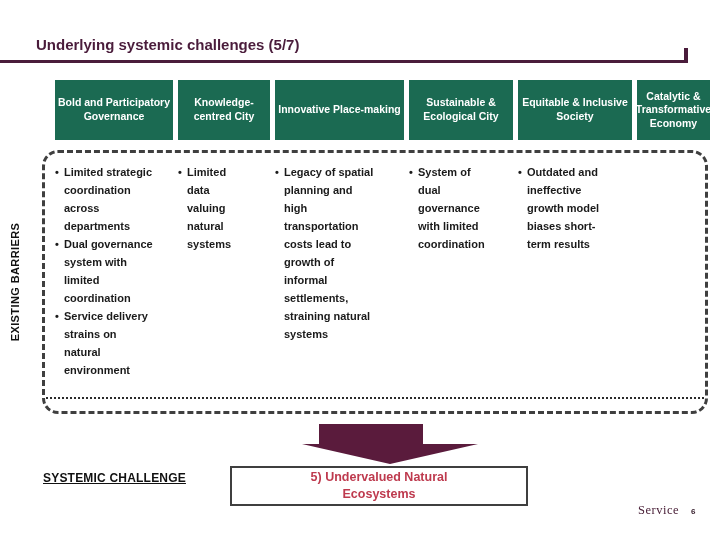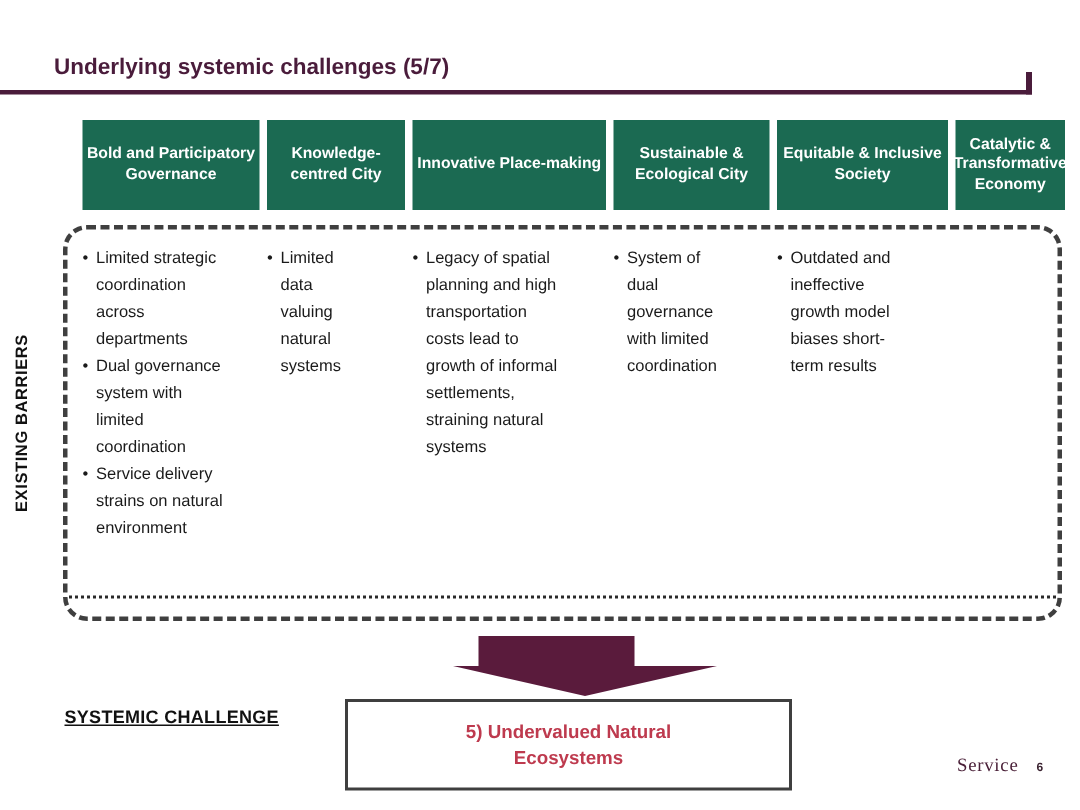--- a/index.html
+++ b/index.html
@@ -61,21 +61,21 @@
   }
   .bullets-grid {
     position: absolute; left: 55px; top: 163px;
     display: grid;
     grid-template-columns: 118px 92px 129px 104px 114px 73px;
     column-gap: 5px;
   }
   .bullets-grid ul { list-style: none; }
   .bullets-grid li {
     position: relative; padding-left: 9px;
-    font-size: 11px; font-weight: 400; color: #1a1a1a;
+    font-size: 11px; font-weight: 700; color: #1a1a1a;
     line-height: 18px;
   }
   .bullets-grid li::before {
     content: "\2022";
     position: absolute; left: 0; top: 0;
   }
   .col-1 ul { max-width: 100px; }
   .col-2 ul { max-width: 60px; }
   .col-3 ul { max-width: 102px; }
   .col-4 ul { max-width: 80px; }
@@ -84,21 +84,21 @@
     position: absolute; left: 302px; top: 424px;
   }
   .challenge-label {
     position: absolute; left: 43px; top: 471px;
     font-size: 12px; font-weight: 700; color: #111111;
     letter-spacing: 0.2px;
     text-decoration: underline;
   }
   .challenge-box {
     position: absolute; left: 230px; top: 466px;
-    width: 298px; height: 61px;
+    width: 298px; height: 40px;
     border: 2px solid #3f3f3f; background: #ffffff;
     display: flex; align-items: center; justify-content: center;
   }
   .challenge-box span {
     display: block; max-width: 190px;
     text-align: center;
     font-size: 12.5px; font-weight: 700; line-height: 1.35;
     color: #be3a4e;
   }
   .footer-logo {

